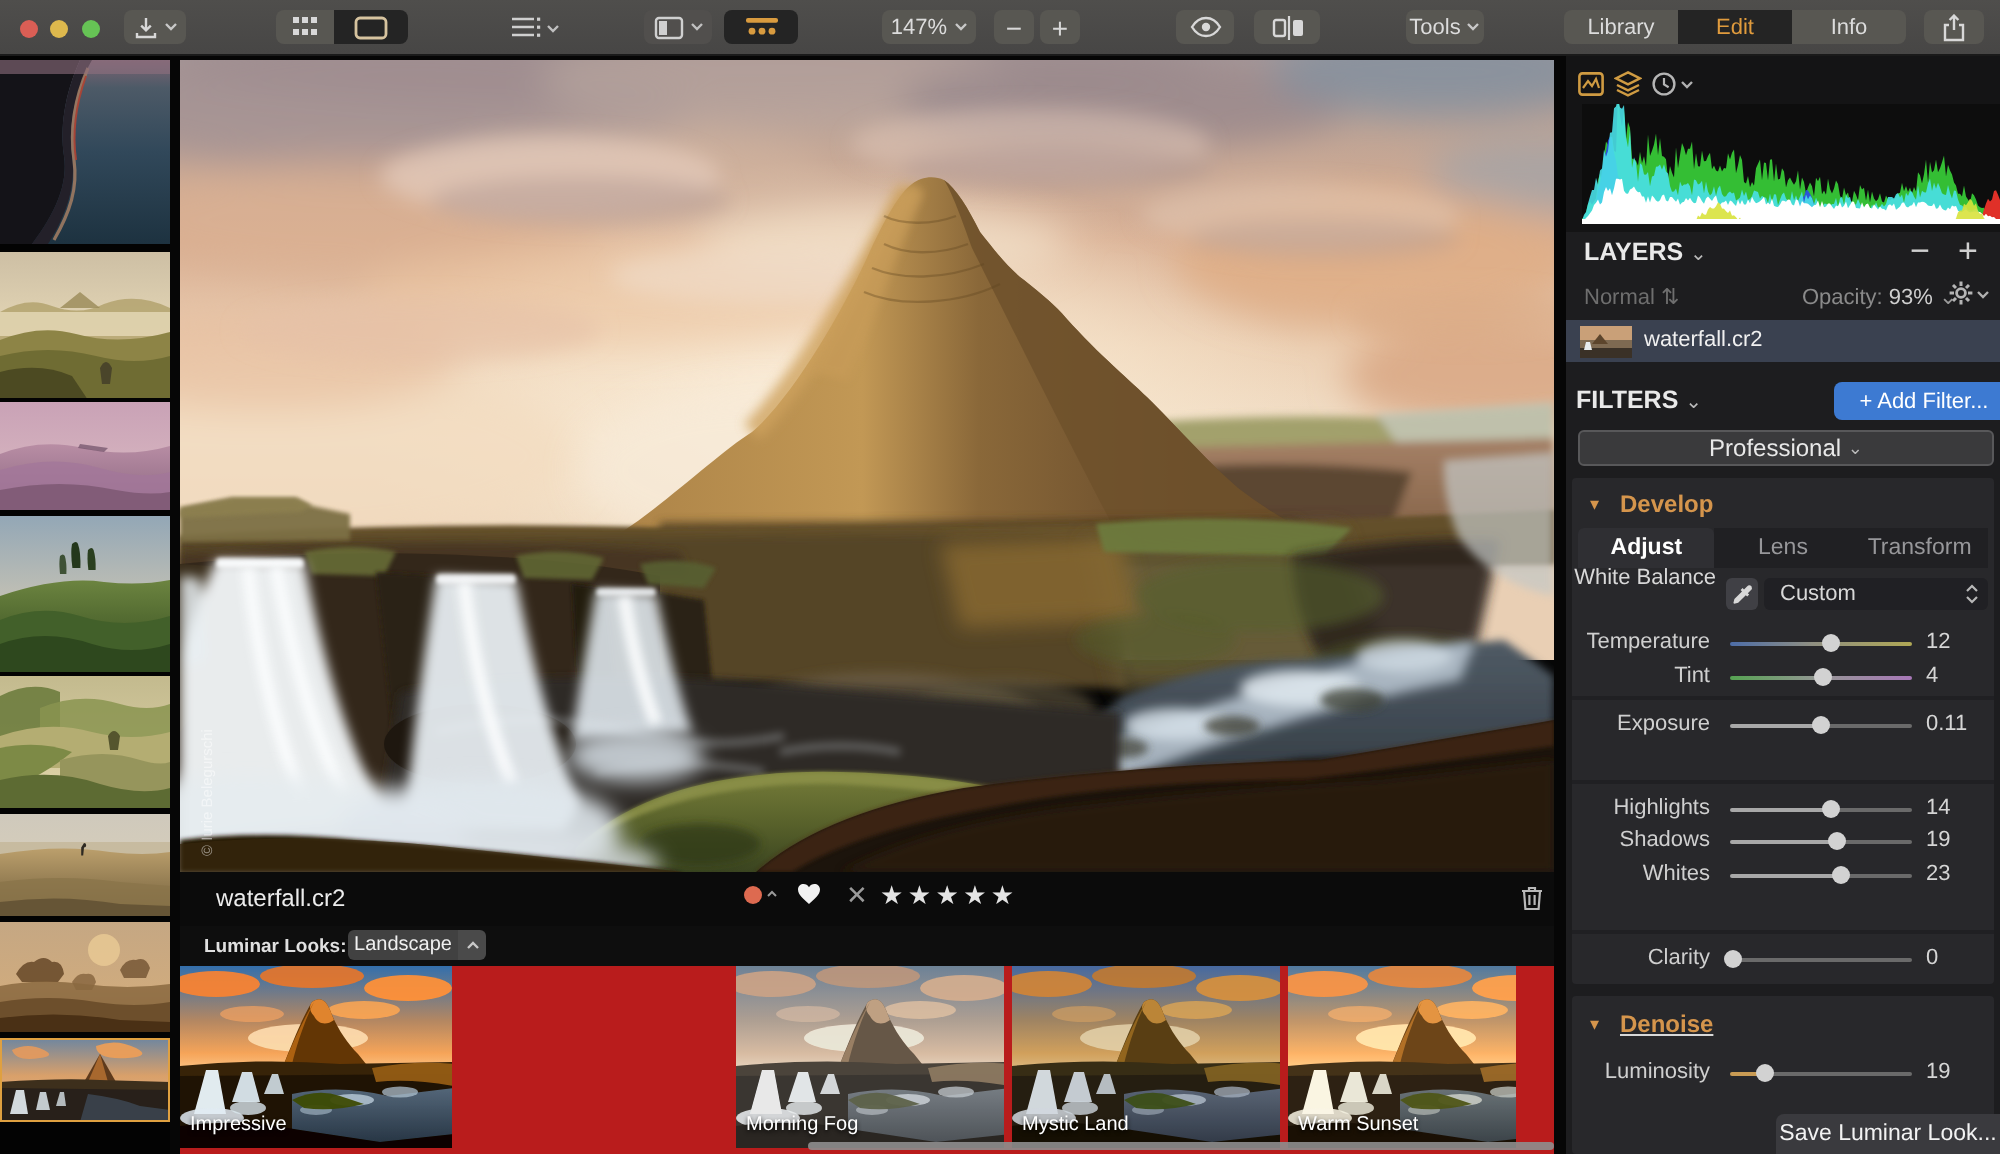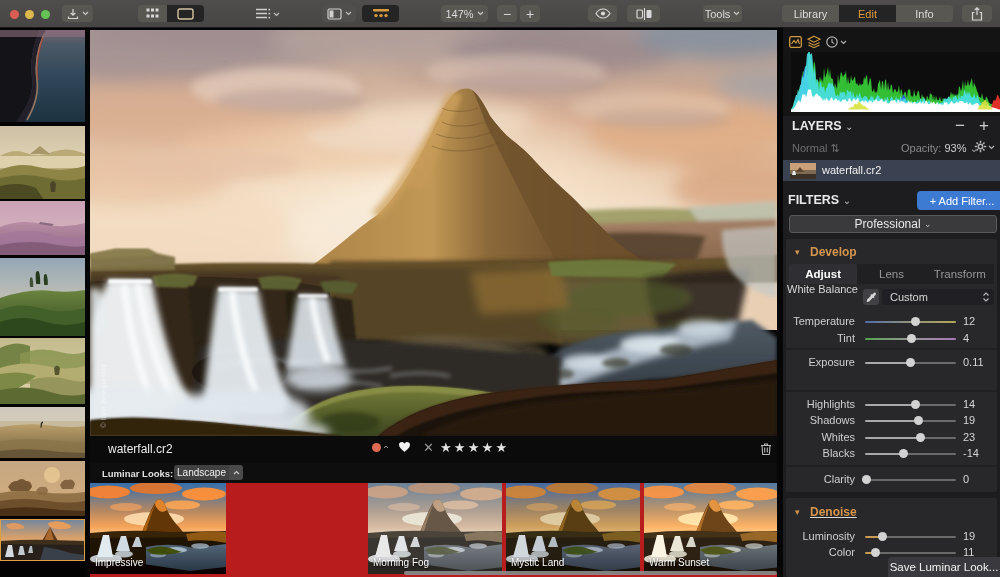--- a/index.html
+++ b/index.html
@@ -619,21 +619,21 @@
   </svg>
   <div class="preset" style="left:0; width:136px;"><svg width="137" height="91" style="filter:saturate(1.3) contrast(1.12) brightness(.98);">
           <use href="#mini"></use>
         </svg><div class="plabel">Impressive</div></div>
   <div class="preset" style="left:278px; width:134px;"><svg width="137" height="91" style="filter:saturate(.5) brightness(1.18) contrast(.82);">
           <use href="#mini"></use>
         </svg><div class="plabel">Morning Fog</div></div>
   <div class="preset" style="left:416px; width:134px;"><svg width="137" height="91" style="filter:saturate(1.15) hue-rotate(8deg) brightness(.95);">
           <use href="#mini"></use>
         </svg><div class="plabel">Mystic Land</div></div>
-  <div class="preset" style="left:554px; width:133px;"><svg width="137" height="91" style="filter:sepia(.25) saturate(1.45) brightness(1.03);">
+  <div class="preset" style="left:554px; width:114px;"><svg width="137" height="91" style="filter:sepia(.25) saturate(1.45) brightness(1.03);">
           <use href="#mini"></use>
         </svg><div class="plabel">Warm Sunset</div></div>
   <div class="abs" style="left:314px; top:88px; width:373px; height:4px; background:#8e8e8e; border-radius:2px; opacity:.9;"></div>
 </div>
 
 <div id="panel">
   <div class="abs" style="left:0; top:0; width:217px; height:88px; background:#141415;"></div>
 
   <svg class="abs ic" style="left:6px; top:8px;" width="13" height="12" viewBox="0 0 13 12">
         <rect x="0.7" y="0.7" width="11.6" height="10.6" rx="1.5" fill="none" stroke="#cf9b42" stroke-width="1.3"></rect>
@@ -749,48 +749,36 @@
       <div class="sl-track" style="background:linear-gradient(90deg,#a8a8a8 0 58.2%, #6a6a6a 58.2%);"></div>
       <div class="sl-knob" style="left:127.5px;"></div>
       <div class="sl-val">19</div>
     </div>
     <div class="slider-row" style="top:190px;">
       <div class="sl-label">Whites</div>
       <div class="sl-track" style="background:linear-gradient(90deg,#a8a8a8 0 60.4%, #6a6a6a 60.4%);"></div>
       <div class="sl-knob" style="left:129.5px;"></div>
       <div class="sl-val">23</div>
     </div>
-    <div class="slider-row" style="top:206px;">
-      <div class="sl-label">Blacks</div>
-      <div class="sl-track" style="background:linear-gradient(90deg,#a8a8a8 0 41.8%, #6a6a6a 41.8%);"></div>
-      <div class="sl-knob" style="left:112.5px;"></div>
-      <div class="sl-val">-14</div>
-    </div>
     <div class="abs" style="left:0; top:226px; width:211px; height:2px; background:#202023;"></div>
     <div class="slider-row" style="top:232px;">
       <div class="sl-label">Clarity</div>
       <div class="sl-track" style="background:linear-gradient(90deg,#a8a8a8 0 1%, #6a6a6a 1%);"></div>
       <div class="sl-knob" style="left:75.5px;"></div>
       <div class="sl-val">0</div>
     </div>
   </div>
 
   <div class="card" style="top:470px; height:79px; background:#28282b;">
     <div class="abs" style="left:9px; top:9px; color:#d5954c; font-size:9px;">▾</div>
     <div class="abs" style="left:24px; top:7px;text-decoration:underline;"><span class="sec-h">Denoise</span></div>
     <div class="slider-row" style="top:30px;">
       <div class="sl-label">Luminosity</div>
       <div class="sl-track" style="background:linear-gradient(90deg,#c99b54 0 18.7%, #6a6a6a 18.7%);"></div>
       <div class="sl-knob" style="left:91.5px;"></div>
       <div class="sl-val">19</div>
     </div>
-    <div class="slider-row" style="top:46px;">
-      <div class="sl-label">Color</div>
-      <div class="sl-track" style="background:linear-gradient(90deg,#c99b54 0 11%, #6a6a6a 11%);"></div>
-      <div class="sl-knob" style="left:84.5px;"></div>
-      <div class="sl-val">11</div>
-    </div>
   </div>
 
   <div class="abs" style="left:105px; top:529px; width:112px; height:20px; background:#3a3a3e; border-radius:4px 0 0 0; color:#f2f2f2; font-size:11.5px; display:flex; align-items:center; justify-content:center; z-index:5;">Save Luminar Look...</div>
 </div>
 
 </div>
 
 </body></html>

